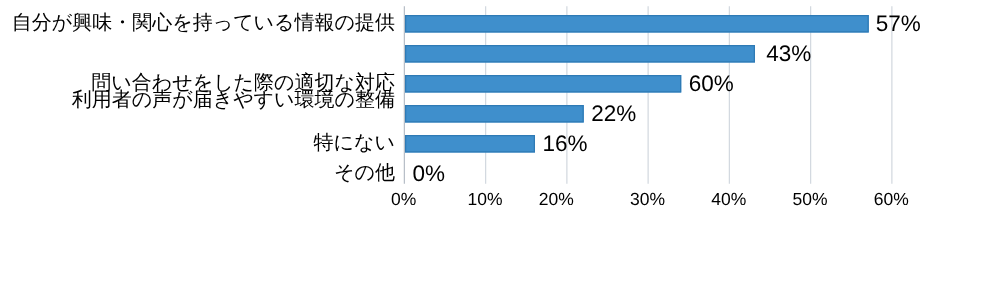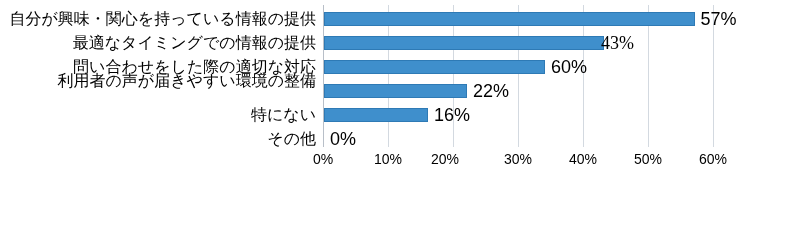--- a/index.html
+++ b/index.html
@@ -109,21 +109,20 @@
     white-space: nowrap;
   }
 </style>
 </head>
 <body>
 
 <div id="chart-root">
 
   <div class="cat-labels">
     <div class="cat-label" style="top:0px;">自分が興味・関心を持っている情報の提供</div>
-    <div class="cat-label" style="top:24px;">最適なタイミングでの情報の提供</div>
     <div class="cat-label" style="top:48px;">問い合わせをした際の適切な対応</div>
     <div class="cat-label" style="top:62px;">利用者の声が届きやすい環境の整備</div>
     <div class="cat-label" style="top:96px;">特にない</div>
     <div class="cat-label" style="top:120px;padding-left:42px;">その他</div>
   </div>
 
   <div class="plot">
 
     <div class="axis-line"></div>
 
@@ -133,21 +132,21 @@
     <div class="gridline" style="left:260px;"></div>
     <div class="gridline" style="left:325px;"></div>
     <div class="gridline" style="left:390px;"></div>
 
     <div class="bar-row" style="top:2px;">
       <div class="bar" style="width: 370.5px; background: rgb(63, 143, 204); border-color: rgb(46, 122, 181);"></div>
       <div class="bar-value" style="left: 376.5px;">57%</div>
     </div>
     <div class="bar-row" style="top:26px;">
       <div class="bar" style="width: 279.5px; background: rgb(63, 143, 204); border-color: rgb(46, 122, 181);"></div>
-      <div class="bar-value" style="left: 277px; font-family: Liberation Serif, serif;">43%</div>
+      <div class="bar-value" style="left: 289px;">43%</div>
     </div>
     <div class="bar-row" style="top:50px;">
       <div class="bar" style="width: 221px; background: rgb(63, 143, 204); border-color: rgb(46, 122, 181);"></div>
       <div class="bar-value" style="left: 227px;">60%</div>
     </div>
     <div class="bar-row" style="top:74px;">
       <div class="bar" style="width: 143px; background: rgb(63, 143, 204); border-color: rgb(46, 122, 181);"></div>
       <div class="bar-value" style="left: 149px;">22%</div>
     </div>
     <div class="bar-row" style="top:98px;">

